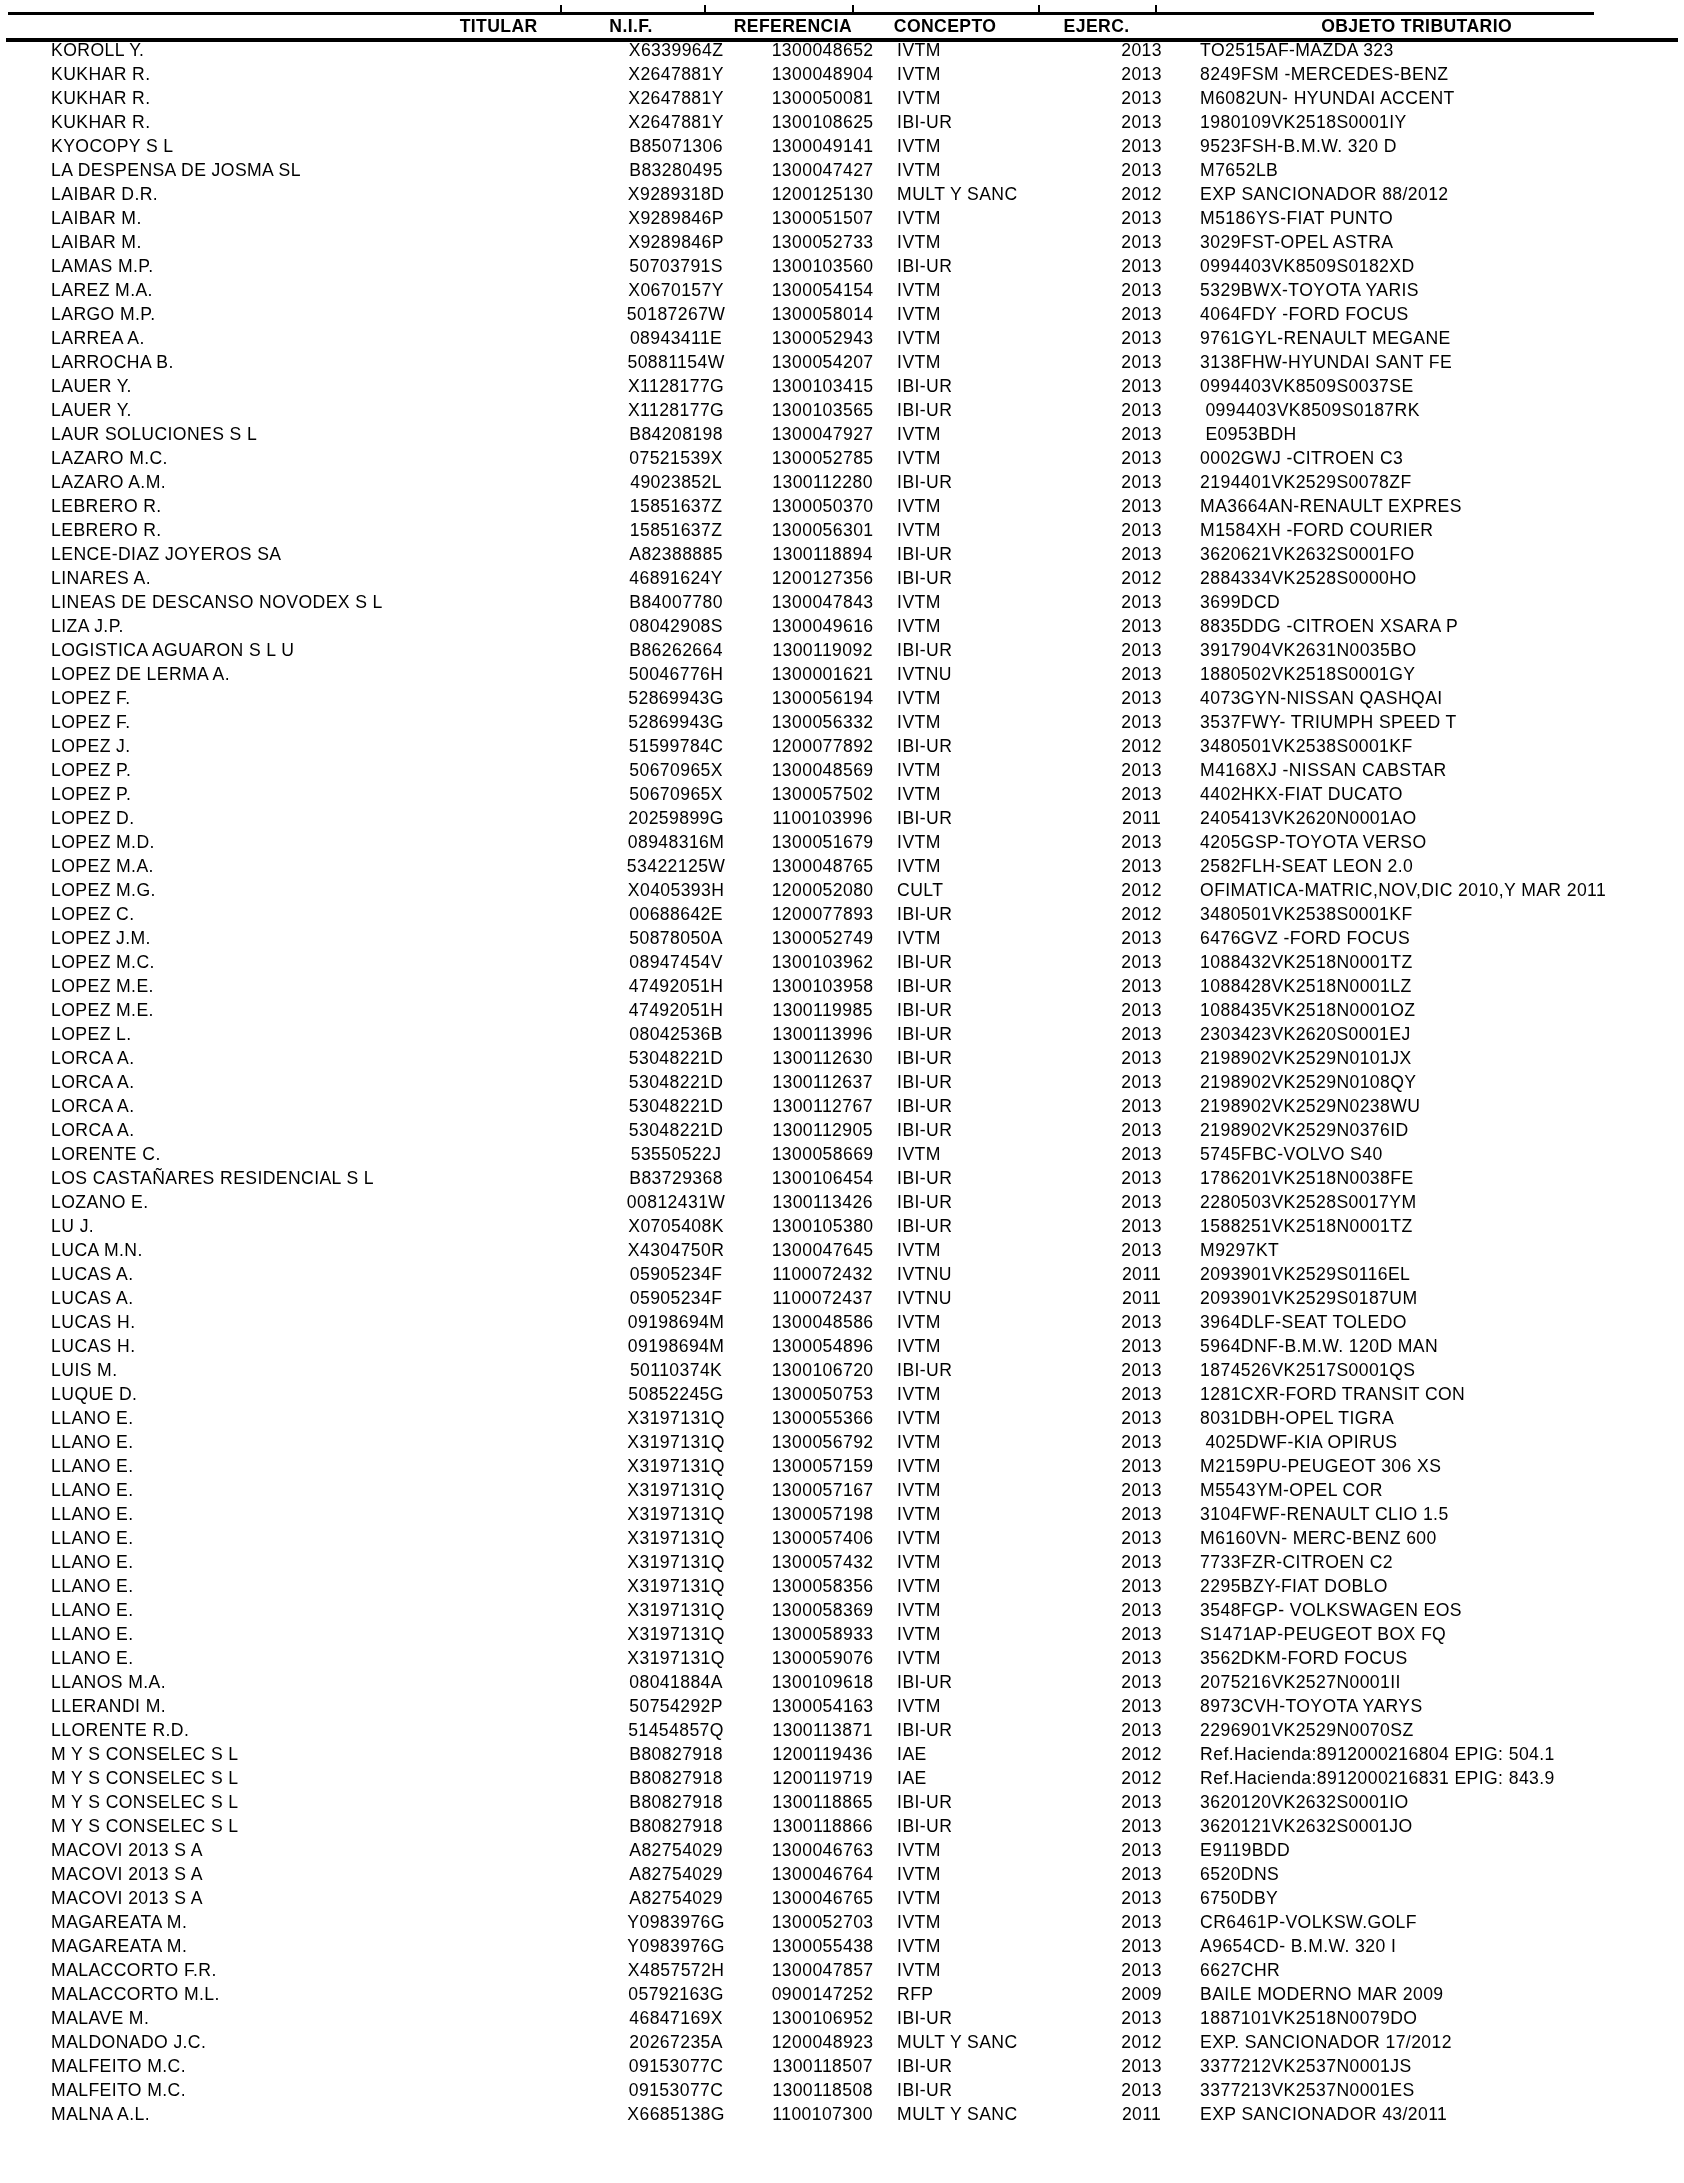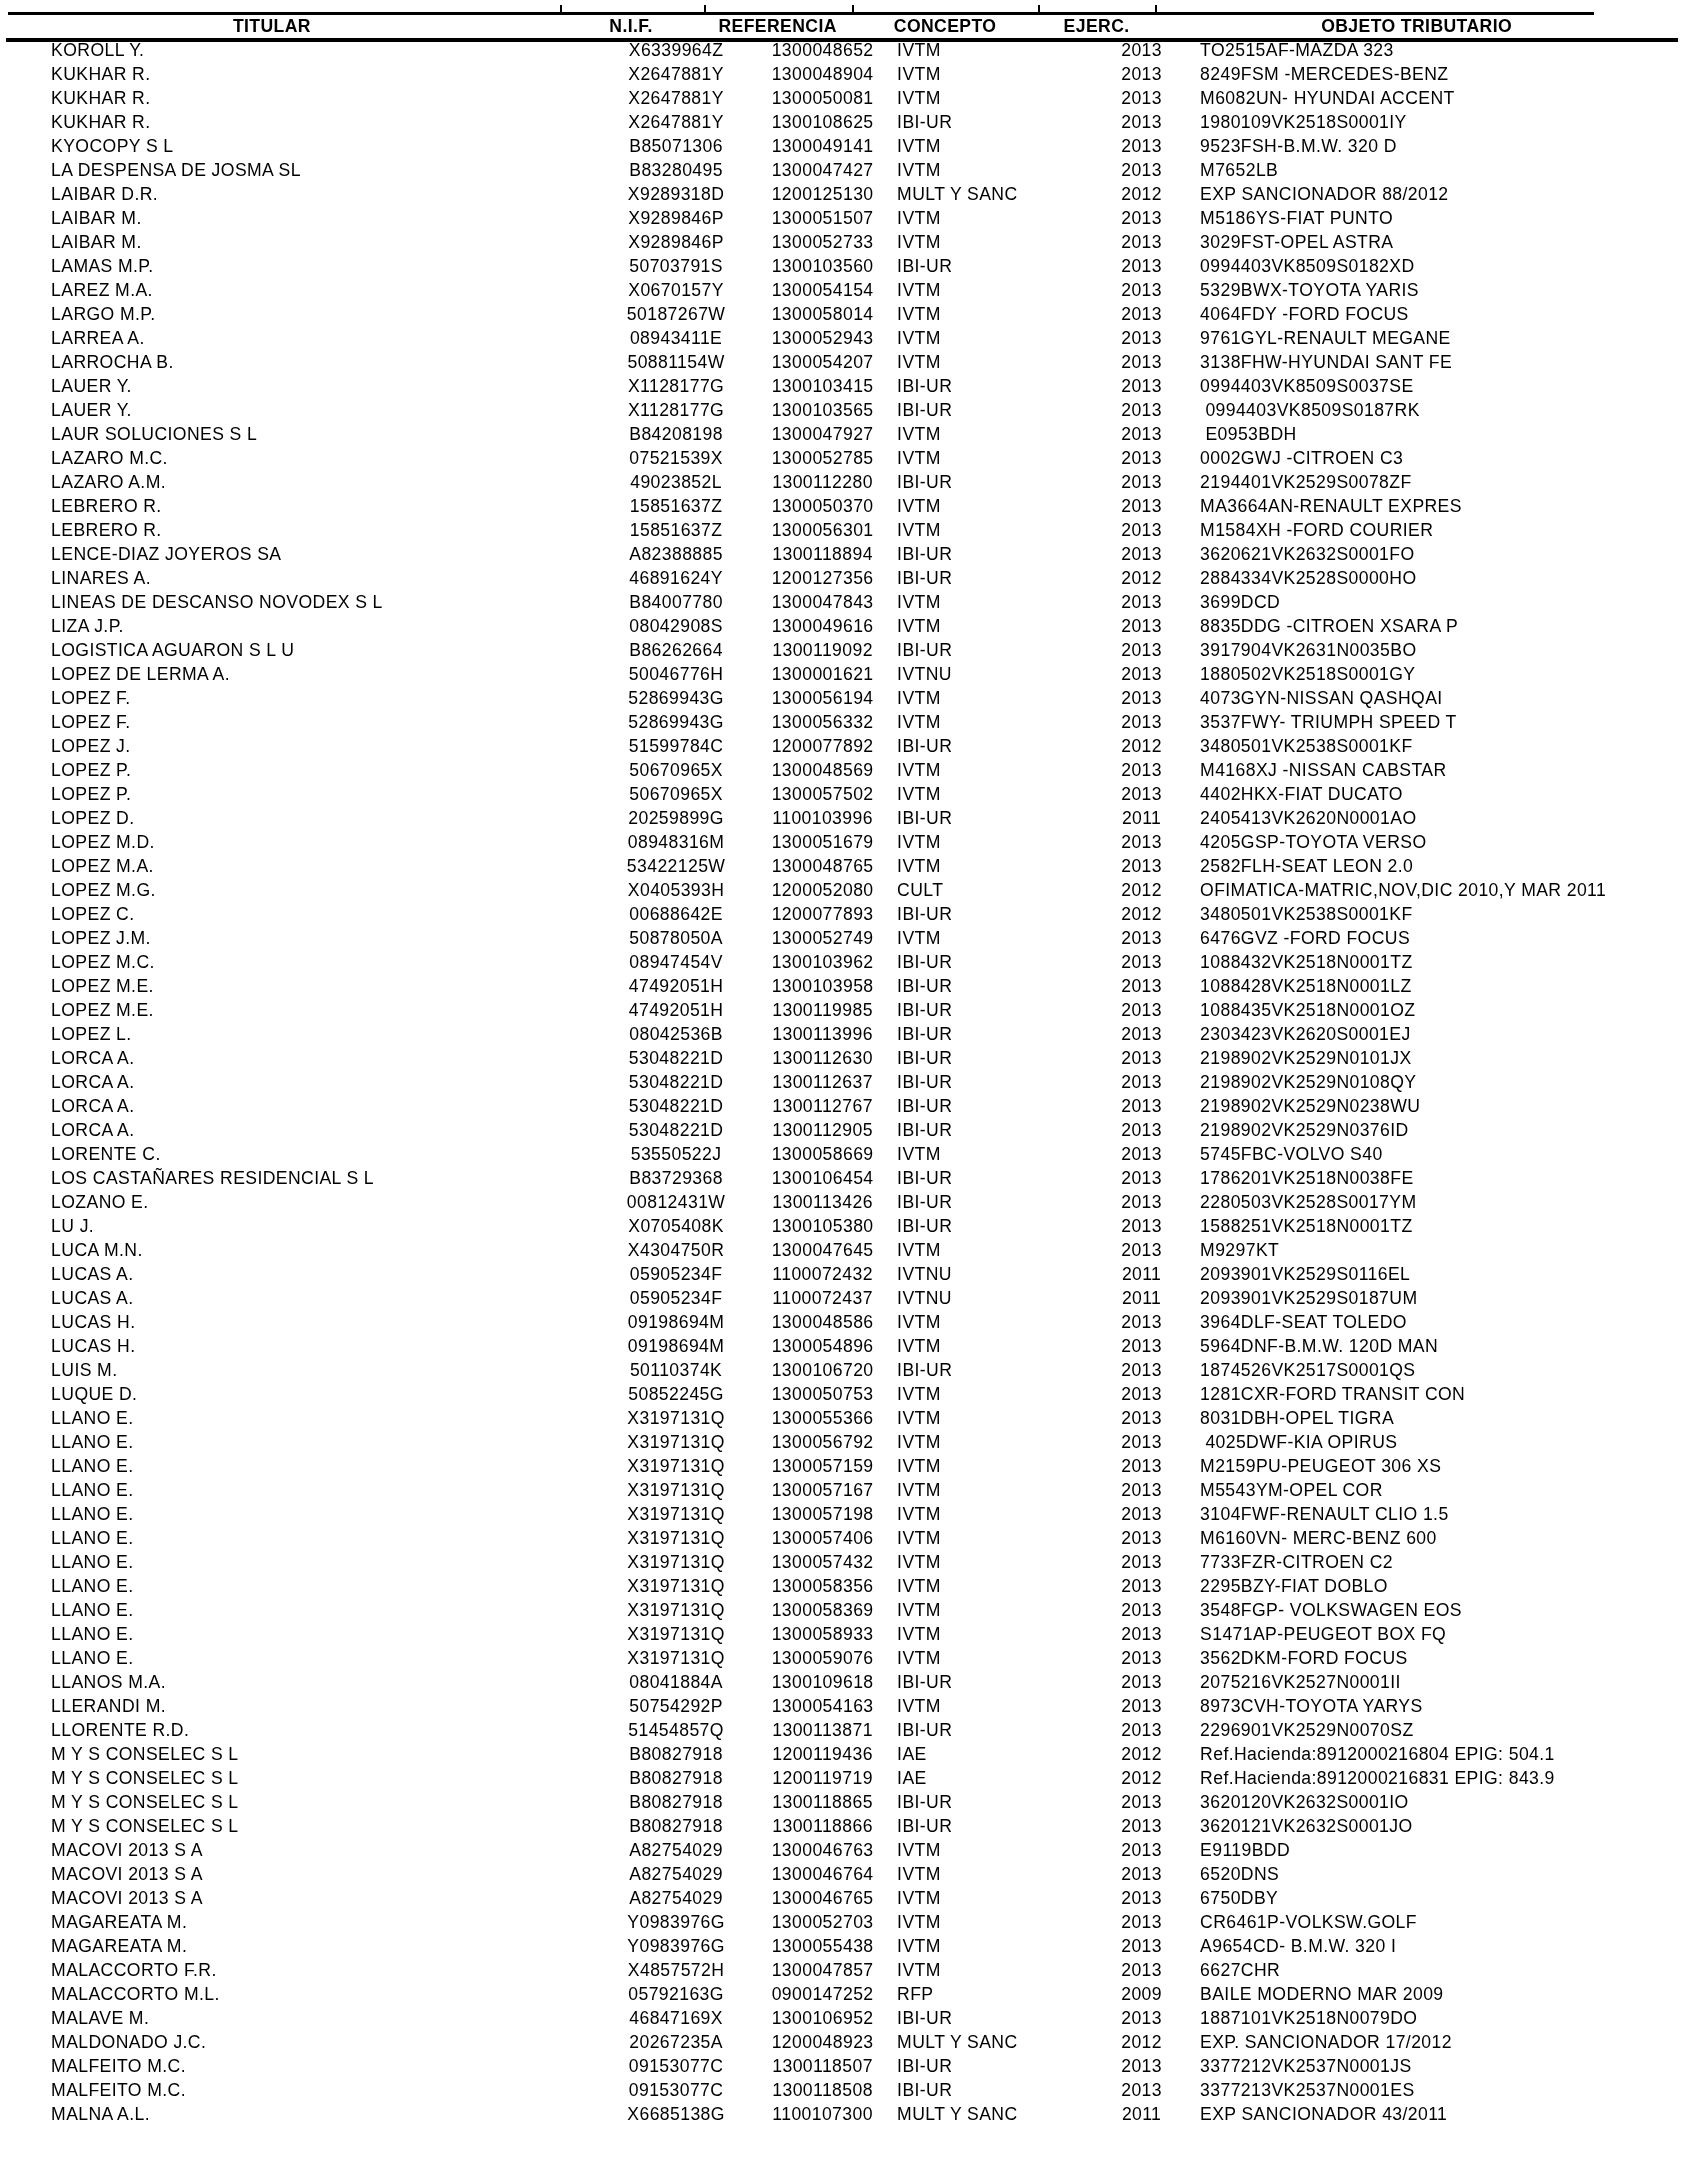--- a/index.html
+++ b/index.html
@@ -32,23 +32,23 @@
     width: 1672px; height: 23px;
     display: flex;
     font-weight: 700;
   }
   .hcell {
     text-align: center;
     line-height: 23px;
     white-space: pre;
     overflow: hidden;
   }
-  .h-0 { width: 553px; padding-right: 21.4px; box-sizing: border-box; }
+  .h-0 { width: 553px; padding-right: 21.4px; box-sizing: border-box; text-align: right; }
   .h-1 { width: 144px; }
-  .h-2 { width: 149px; }
+  .h-2 { width: 149px; text-align: right; }
   .h-3 { width: 186px; }
   .h-4 { width: 117px; text-align: center; }
   .h-5 { width: 523px; }
   
   table.records {
     position: absolute; top: 38px; left: 6.1px;
     width: 1672px;
     border-collapse: collapse;
     table-layout: fixed;
     margin-left: 45px;

